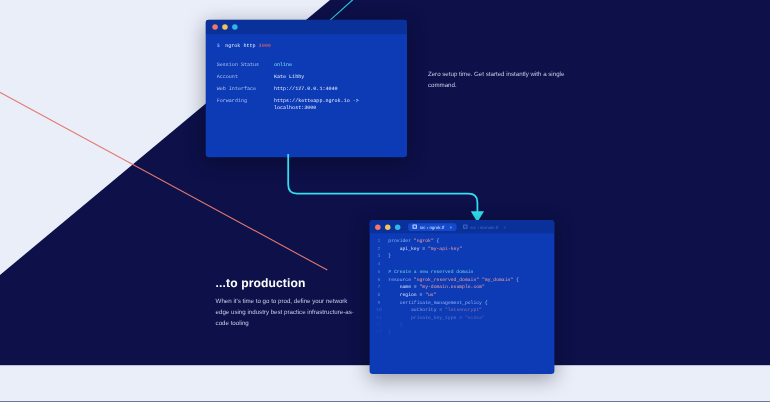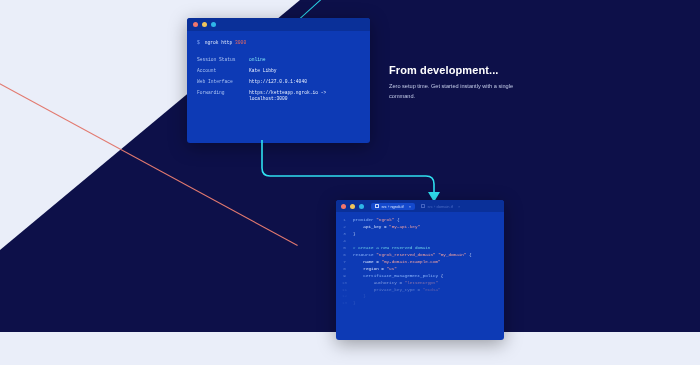--- a/index.html
+++ b/index.html
@@ -222,21 +222,20 @@
           </div>
           <div class="kv">
             <span class="k">Forwarding</span>
             <span class="v">https://ketteapp.ngrok.io -&gt; localhost:3000</span>
           </div>
         </div>
     </div>
   </div>
 
   <div id="dev-copy">
-    <div class="h-title">From development...</div>
     <div class="h-body">Zero setup time. Get started instantly with a single command.</div>
   </div>
 
   <svg id="connector" viewBox="0 0 220 70">
     <path d="M 12 0 L 12 28 Q 12 36 20 36 L 176 36 Q 184 36 184 44 L 184 52" fill="none" stroke="#2fe0f0" stroke-width="1.6" stroke-linecap="round"></path>
     <polygon points="178,52 190,52 184,62" fill="#2fe0f0"></polygon>
   </svg>
 
   <div id="editor">
     <div class="titlebar">
@@ -307,14 +306,18 @@
           <span class="ln">12</span>
           <span class="ct">    <span class="tok-pun">}</span></span>
         </div>
         <div class="cline f3">
           <span class="ln">13</span>
           <span class="ct"><span class="tok-pun">}</span></span>
         </div>
       </div>
   </div>
 
+  <div id="prod-copy">
+    <div class="h-title">...to production</div>
+    <div class="h-body">When it's time to go to prod, define your network edge using industry best practice infrastructure-as-code tooling</div>
+  </div>
 
 </div>
 
 </body></html>

